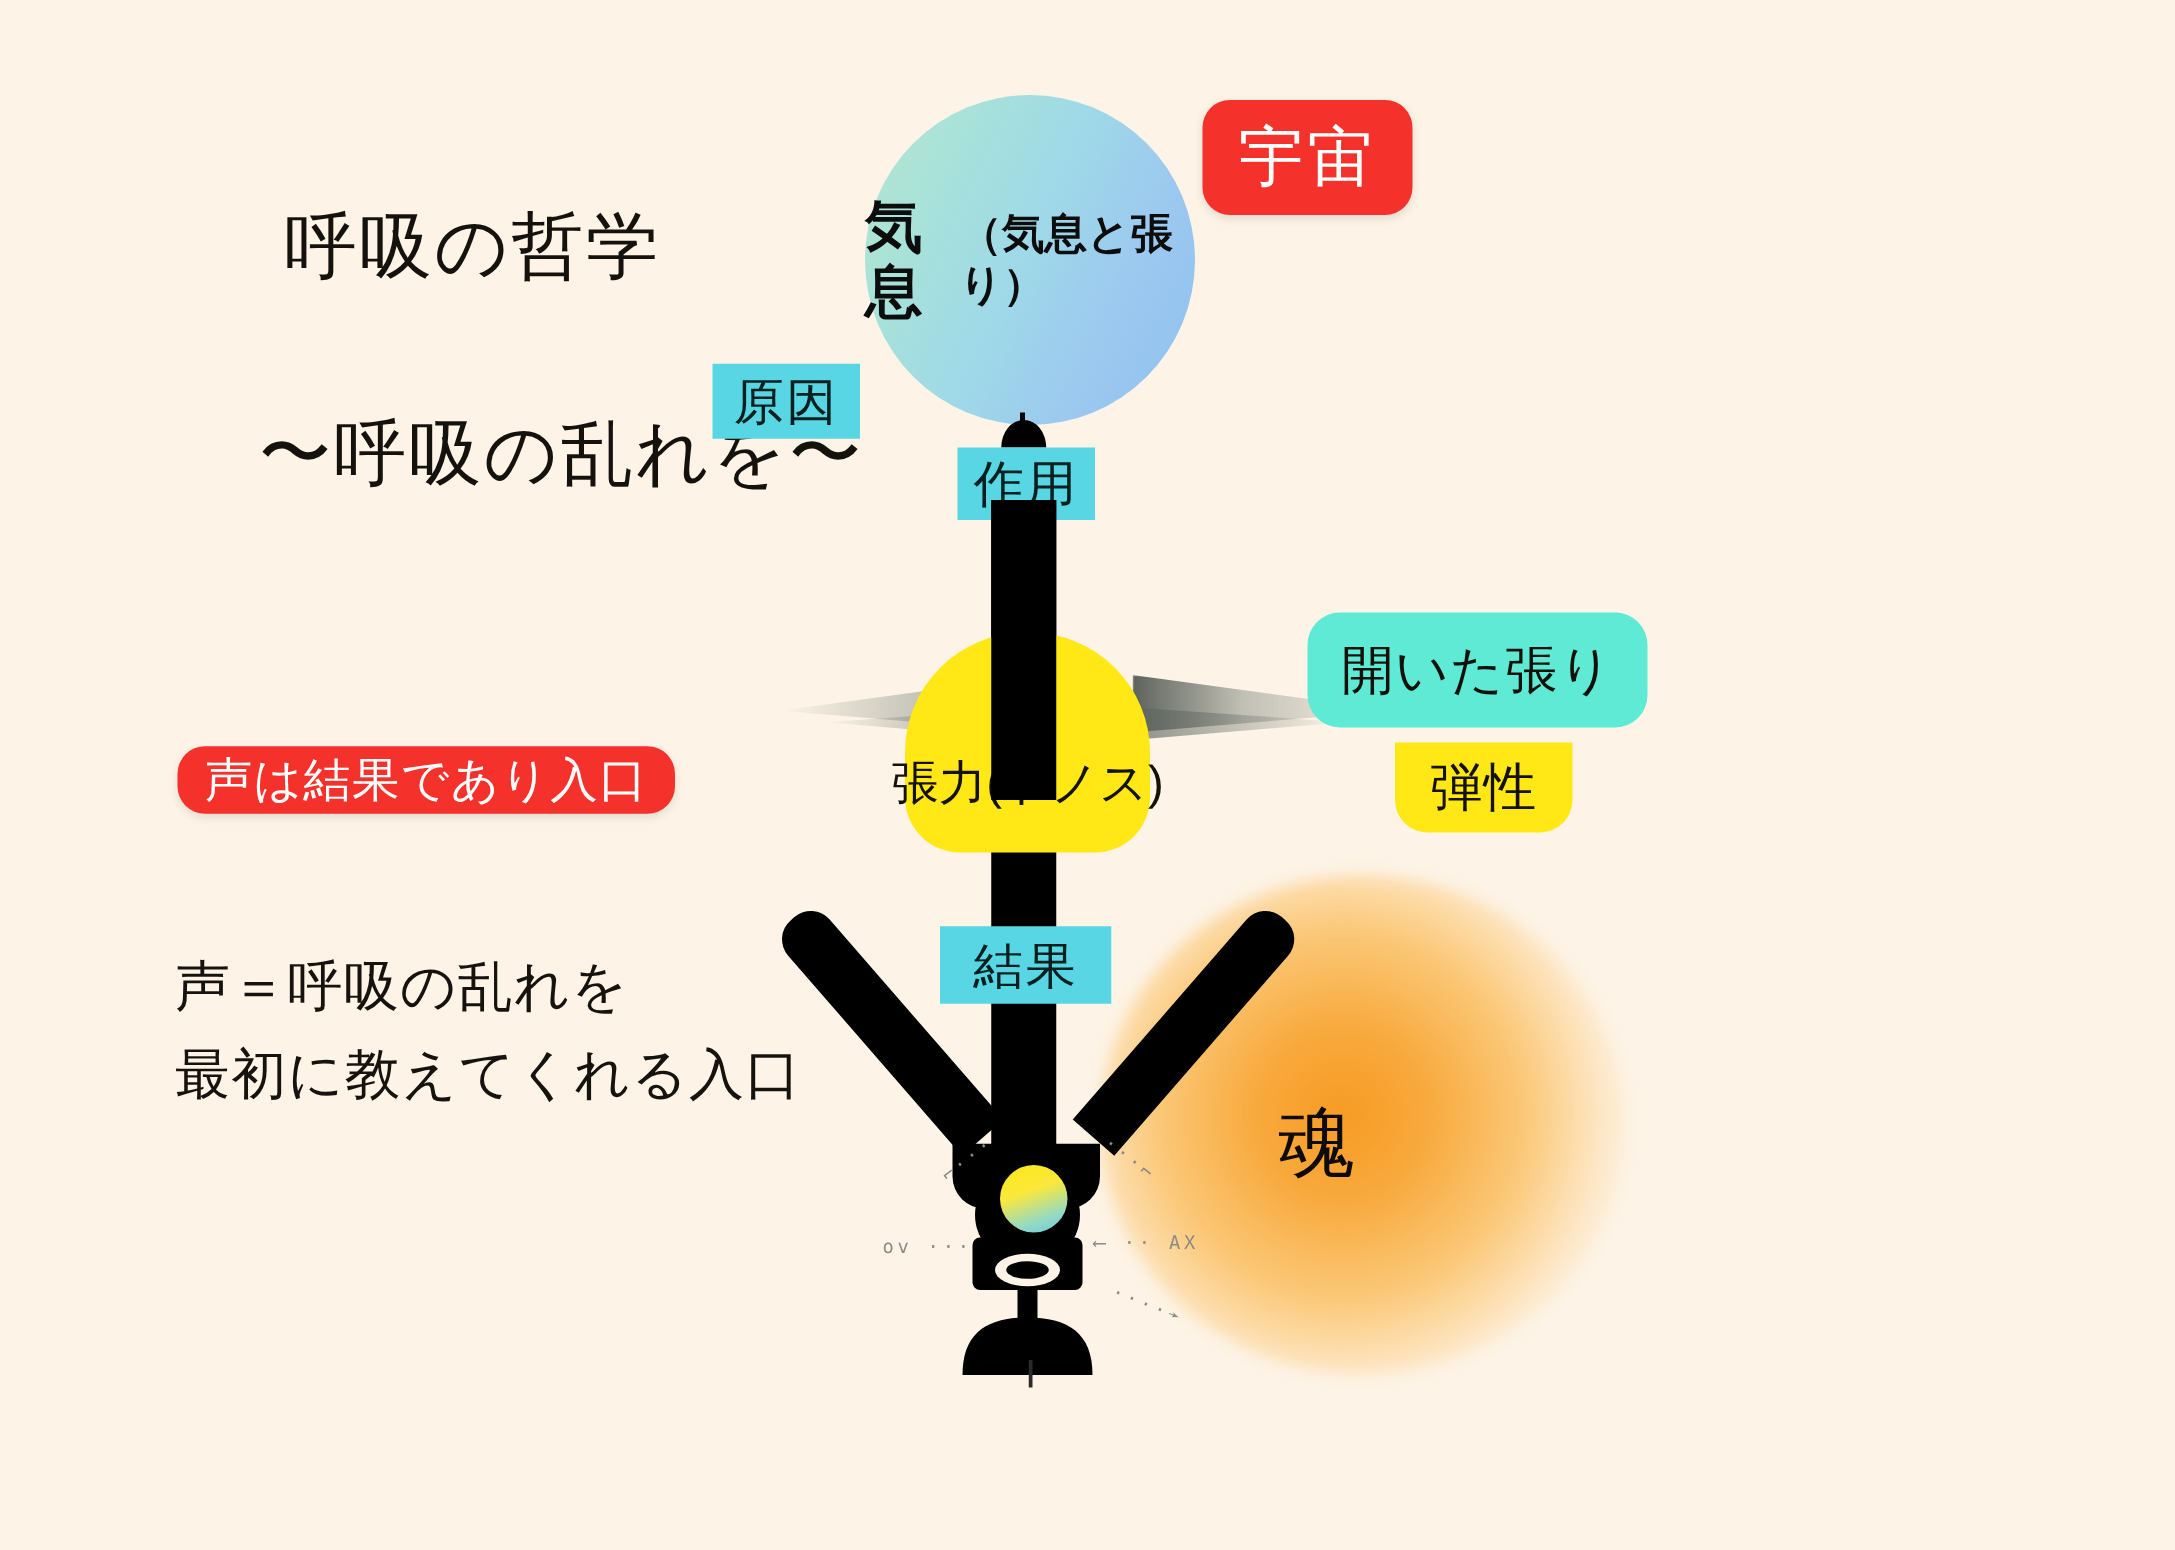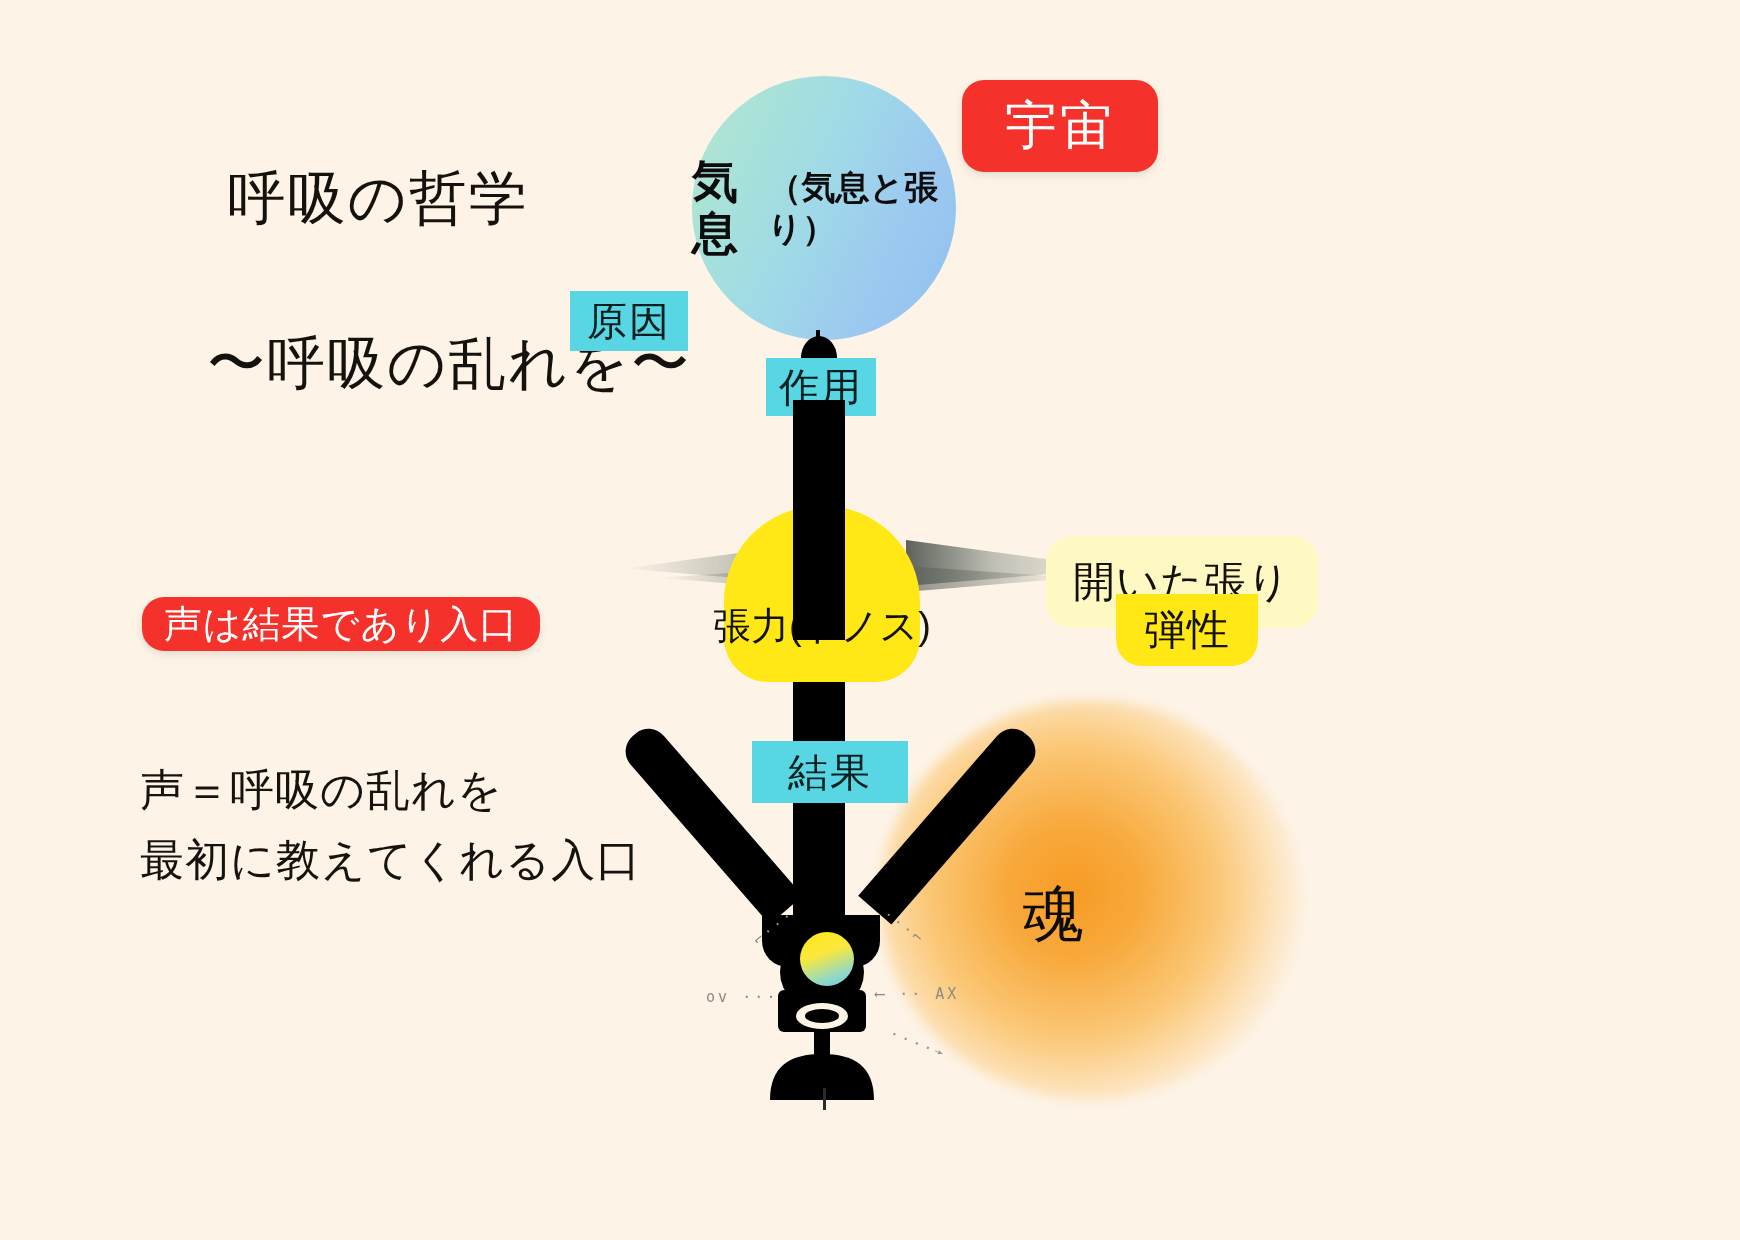--- a/index.html
+++ b/index.html
@@ -27,32 +27,32 @@
   }
   .sphere .s1{font-size:46px;font-weight:bold;color:#0d0d0d;line-height:1.12;letter-spacing:2px;}
   .sphere .s2{font-size:34px;font-weight:bold;color:#0d0d0d;line-height:1.2;letter-spacing:0px;}
 
   
   .badge-red{
     position:absolute;background:#f4312b;border-radius:22px;color:#ffffff;
     display:flex;align-items:center;justify-content:center;
     box-shadow:0 3px 8px rgba(0,0,0,.10);
   }
-  #badge-uchu{left:962px;top:80px;width:196px;height:92px;font-size:52px;letter-spacing:3px;}
+  #badge-uchu{left:962px;top:80px;width:168px;height:92px;font-size:52px;letter-spacing:3px;}
   #badge-koe{left:142px;top:597px;width:398px;height:54px;font-size:38px;letter-spacing:1px;}
 
   
   .chip-cyan{
     position:absolute;background:#58d6e4;color:#06201f;
     display:flex;align-items:center;justify-content:center;
     font-size:40px;letter-spacing:2px;text-align:center;
   }
   #chip-genin{left:570px;top:291px;width:118px;height:60px;}
   #chip-sayou{left:766px;top:358px;width:110px;height:58px;}
-  #chip-kekka{left:752px;top:741px;width:156px;height:62px;}
+  #chip-kekka{left:752px;top:741px;width:137px;height:62px;}
 
   
   .shaft{
     position:absolute;left:793px;top:400px;width:52px;height:560px;background:#000000;
   }
   .shaft-cap{
     position:absolute;left:801px;top:336px;width:36px;height:22px;background:#000000;
     border-radius:50% 50% 0 0 / 100% 100% 0 0;
   }
   .shaft-tick{position:absolute;left:816px;top:330px;width:4px;height:16px;background:#000;}
@@ -77,21 +77,21 @@
     clip-path:polygon(0 0,0 100%,100% 62%);
     filter:blur(0.7px);}
   .wing2{position:absolute;top:566px;height:26px;width:170px;z-index:2;filter:blur(1px);}
   .wing2.left{left:660px;background:linear-gradient(to left,rgba(95,102,96,.7),rgba(160,165,158,0));
     clip-path:polygon(100% 100%,100% 0,0 45%);}
   .wing2.right{left:906px;background:linear-gradient(to right,rgba(95,102,96,.7),rgba(160,165,158,0));
     clip-path:polygon(0 100%,0 0,100% 45%);}
 
   
   .callout-yellow{
-    position:absolute;left:1046px;top:536px;width:272px;height:92px;background:#fef9c3;
+    position:absolute;left:1046px;top:490px;width:272px;height:92px;background:#5eead4;
     border-radius:26px;display:flex;align-items:center;justify-content:center;
     font-size:42px;color:#14110a;letter-spacing:1px;z-index:5;
   }
   .callout-yellow2{
     position:absolute;left:1116px;top:594px;width:142px;height:72px;background:#ffe816;
     border-radius:0 0 26px 26px;display:flex;align-items:center;justify-content:center;
     font-size:42px;color:#14110a;letter-spacing:1px;z-index:5;
   }
 
   

